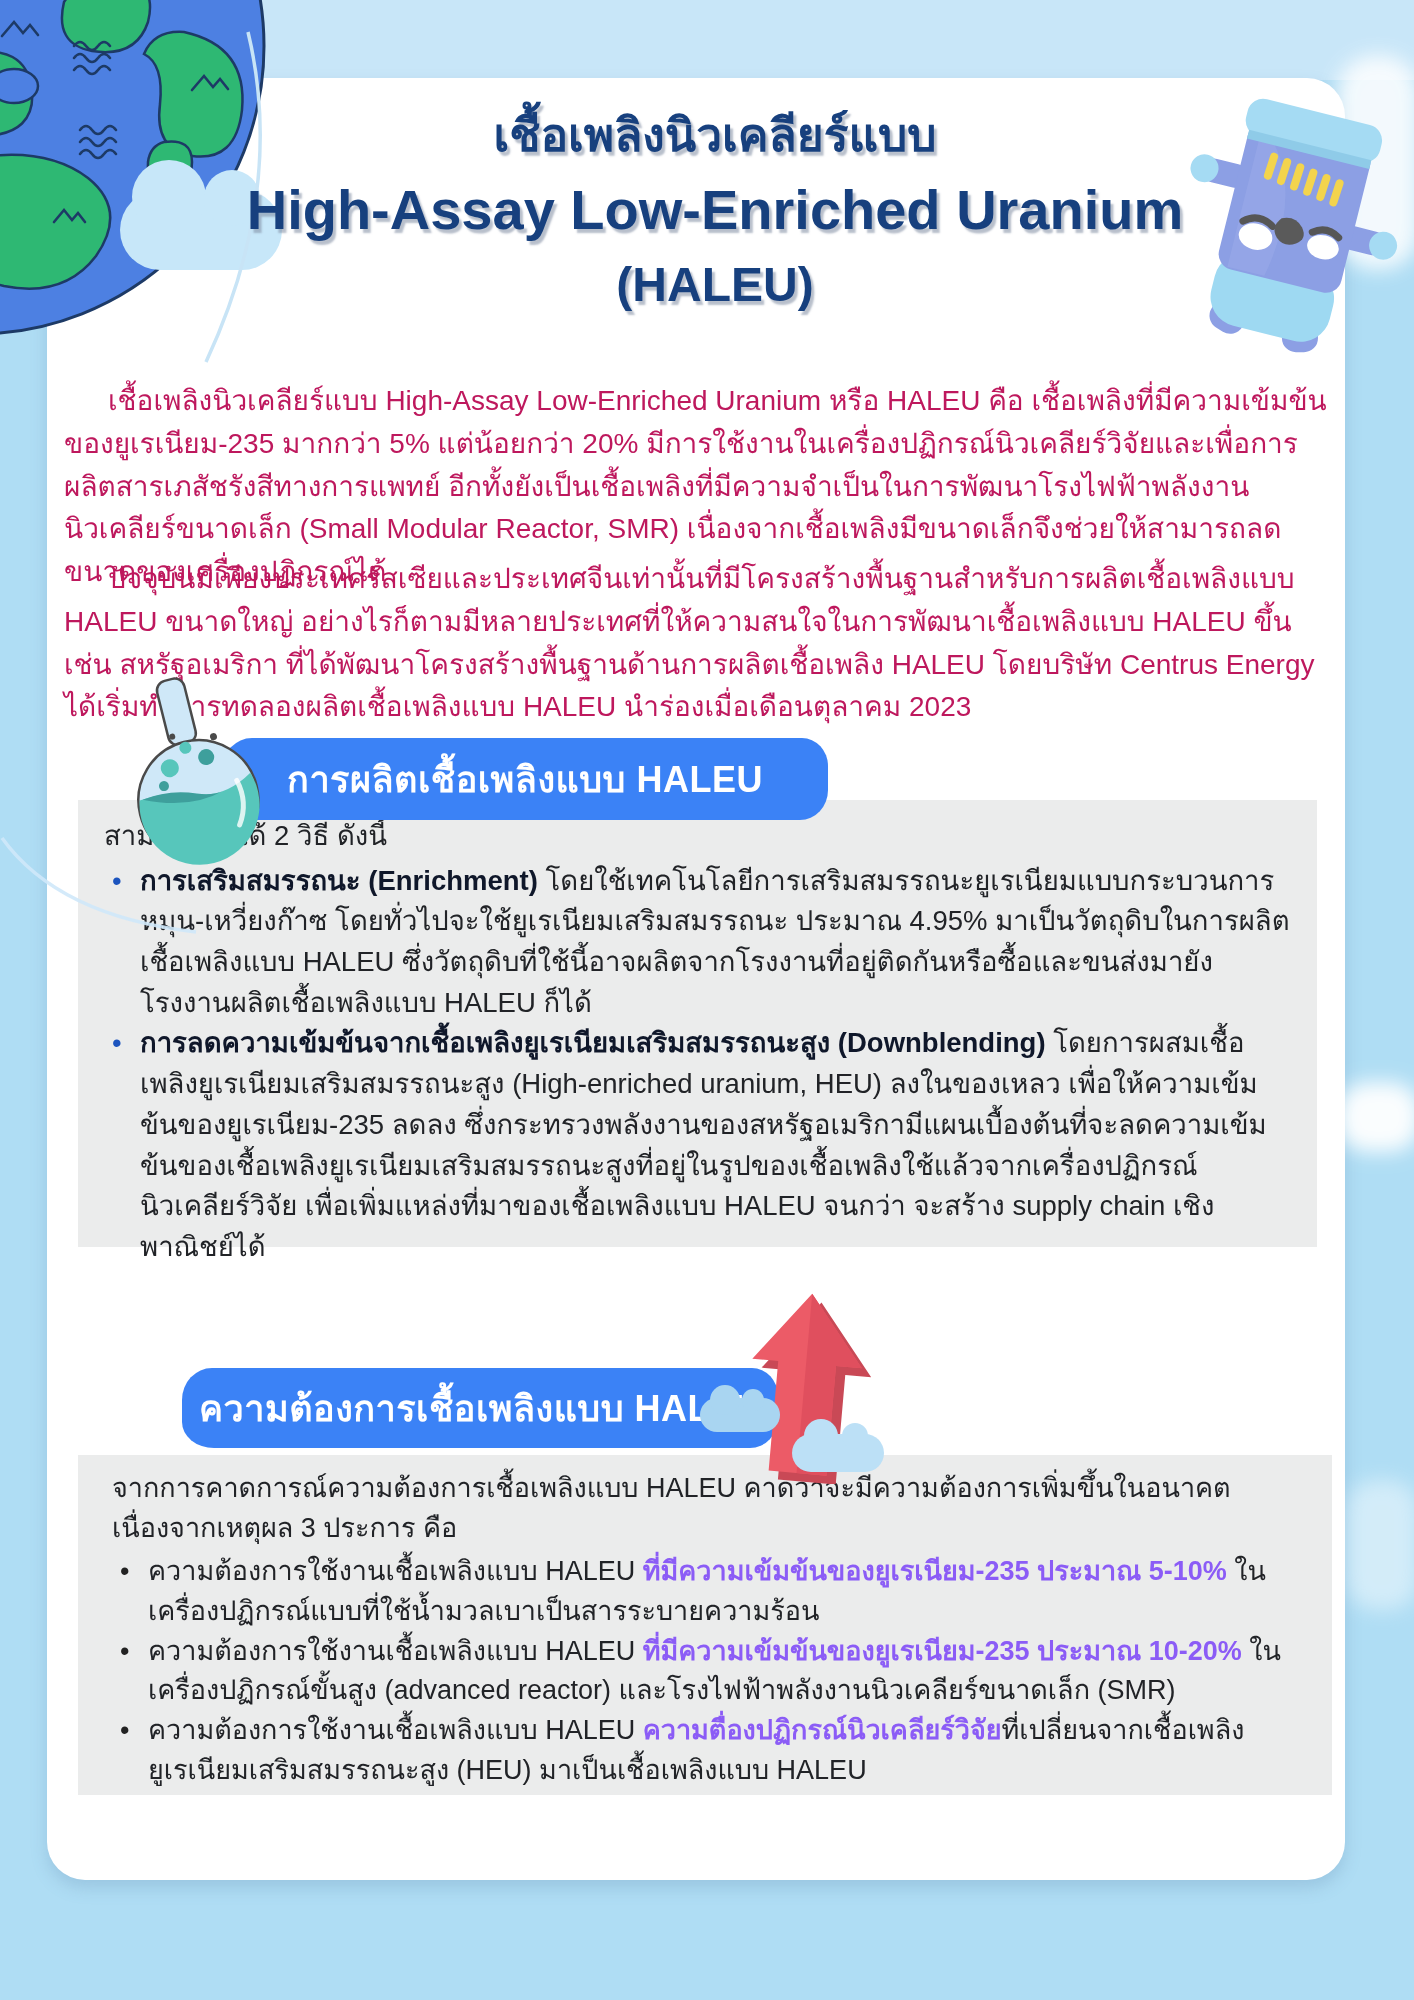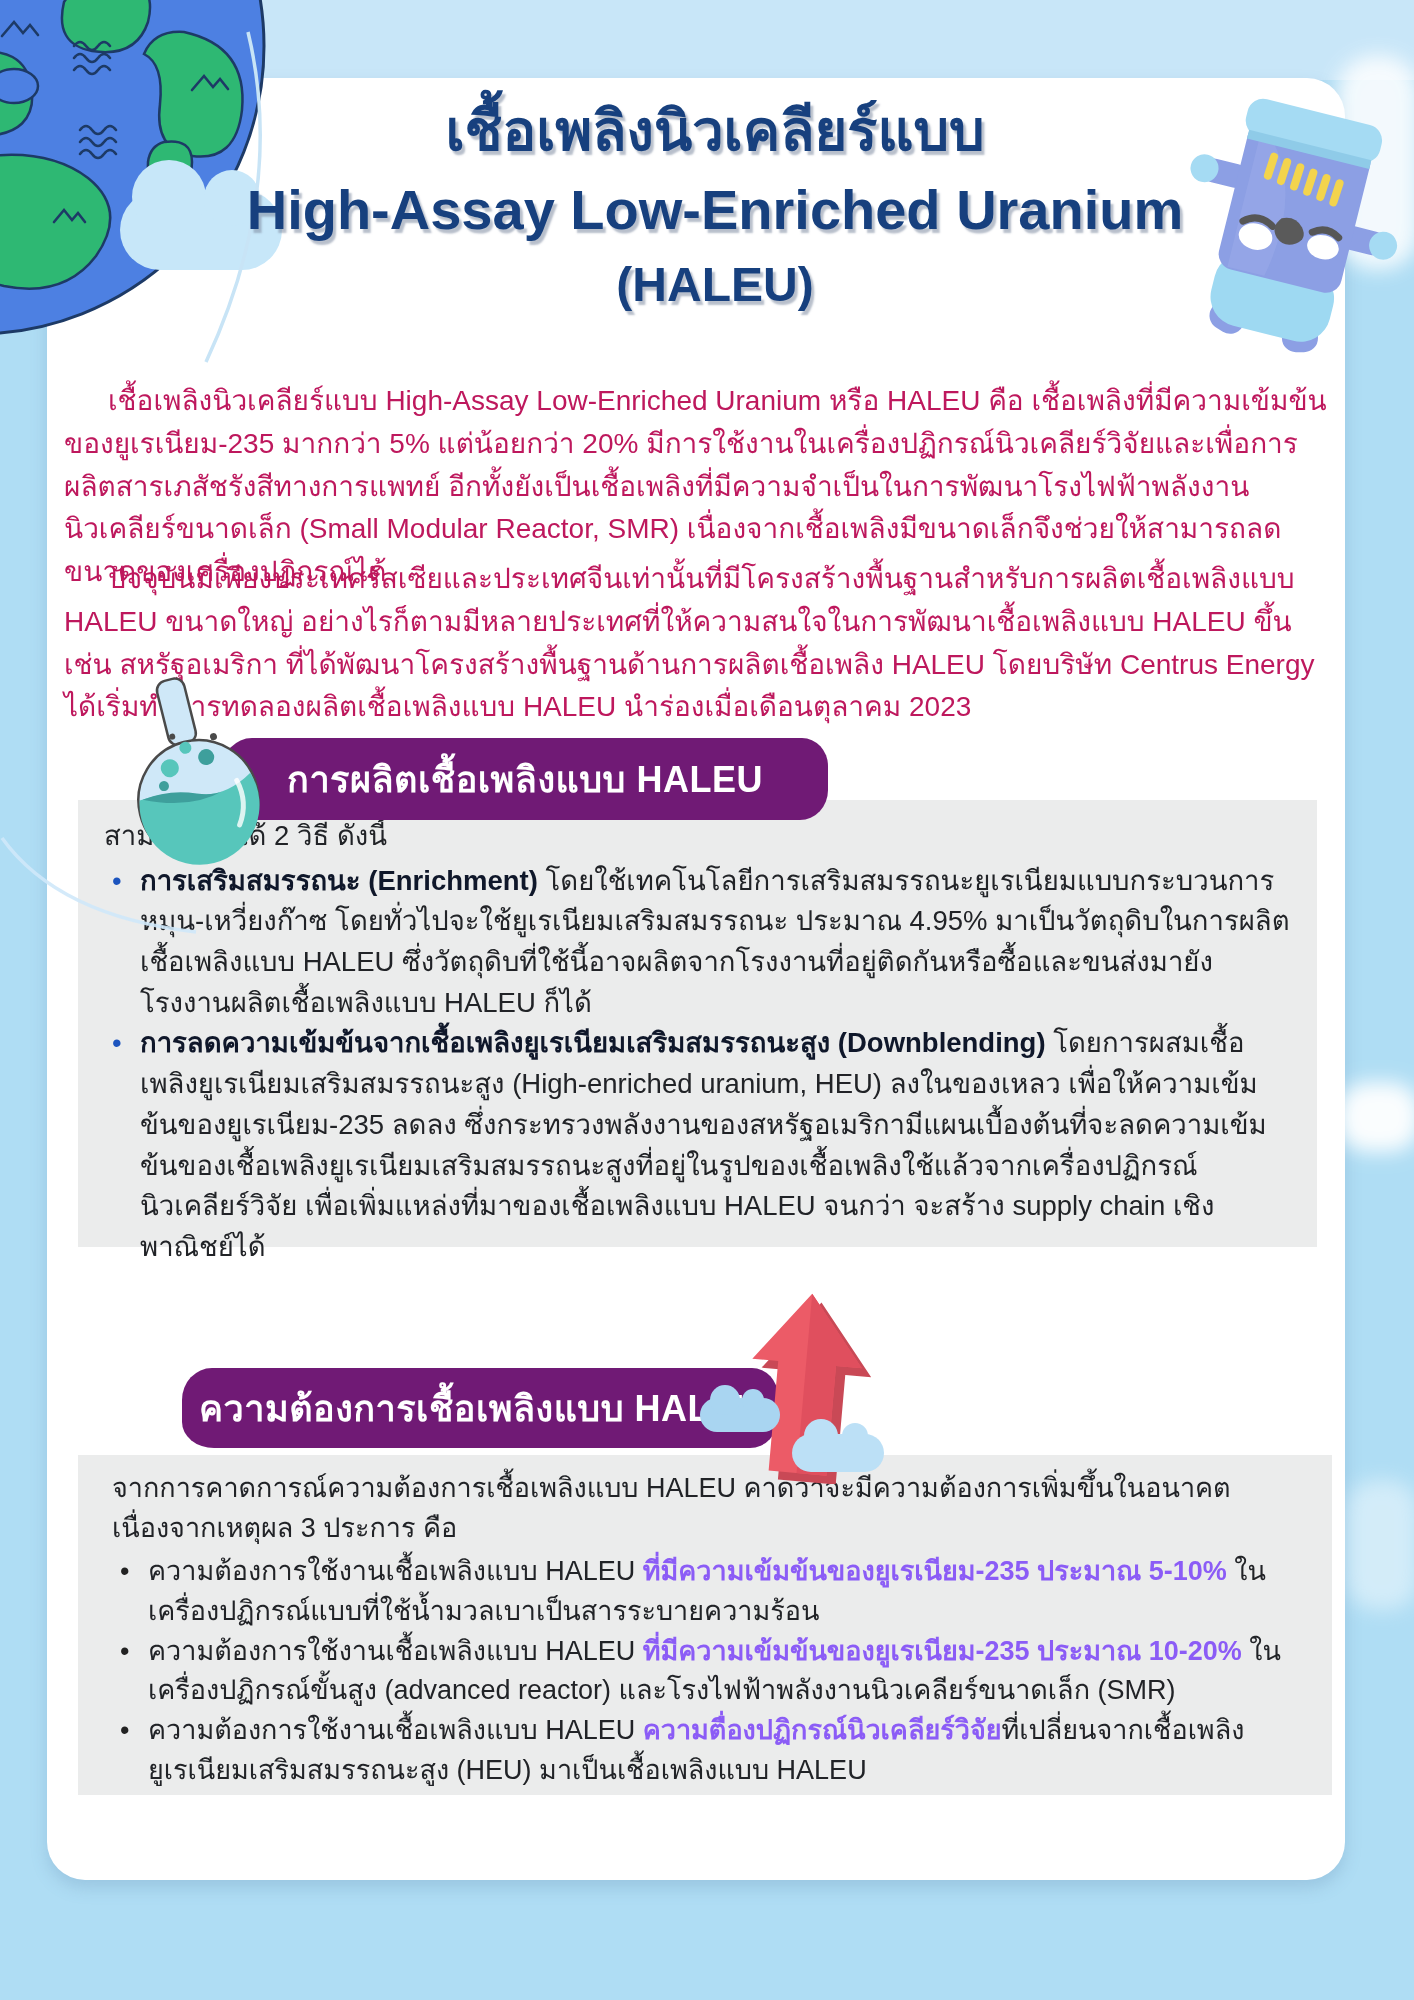--- a/index.html
+++ b/index.html
@@ -27,30 +27,30 @@
   .cloud-a::before{width:30px;height:30px;left:10px;top:-13px;}
   .cloud-a::after{width:22px;height:22px;left:42px;top:-9px;}
   .cloud-b{left:792px;top:1434px;width:92px;height:38px;border-radius:22px;background:#BCE0F6;}
   .cloud-b::before{width:34px;height:34px;left:12px;top:-15px;background:#BCE0F6;}
   .cloud-b::after{width:26px;height:26px;left:50px;top:-11px;background:#BCE0F6;}
   
   .mascot{position:absolute;left:1178px;top:92px;width:220px;height:262px;z-index:3;}
   
   .title{position:absolute;left:160px;top:98px;width:1110px;text-align:center;color:#17407E;z-index:4;
          text-shadow:3px 4px 2px rgba(125,138,160,.55);}
-  .title .t1{font-size:56px;font-weight:700;line-height:74px;font-family:Liberation Mono, monospace;}
+  .title .t1{font-size:46px;font-weight:700;line-height:74px;}
   .title .t2{font-size:56px;font-weight:800;line-height:76px;}
   .title .t3{font-size:48px;font-weight:800;line-height:74px;}
   
   .para{position:absolute;left:64px;width:1282px;font-size:28px;line-height:1.53;color:#be185d;
         text-indent:44px;z-index:2;}
   .p1{top:380px;}
   .p2{top:558px;}
   
-  .pill{position:absolute;background:#701a75;border-radius:30px 26px 28px 32px/32px 28px 30px 26px;
+  .pill{position:absolute;background:#3b82f6;border-radius:30px 26px 28px 32px/32px 28px 30px 26px;
         display:flex;align-items:center;justify-content:center;z-index:3;text-align:center;}
   .pill .pill-label{color:#ffffff;font-weight:700;font-size:36px;letter-spacing:.5px;}
   .pill1{left:222px;top:738px;width:606px;height:82px;}
   .pill2{left:182px;top:1368px;width:596px;height:80px;}
   .flask{position:absolute;left:126px;top:674px;width:140px;height:200px;z-index:4;}
   .uparrow{position:absolute;left:742px;top:1292px;width:138px;height:192px;z-index:4;}
   
   .gbox{position:absolute;left:78px;background:#EBECEC;color:#212327;z-index:2;}
   .box1{top:800px;width:1239px;height:447px;padding:16px 26px 0 26px;box-sizing:border-box;
         font-size:27.5px;line-height:1.48;}

